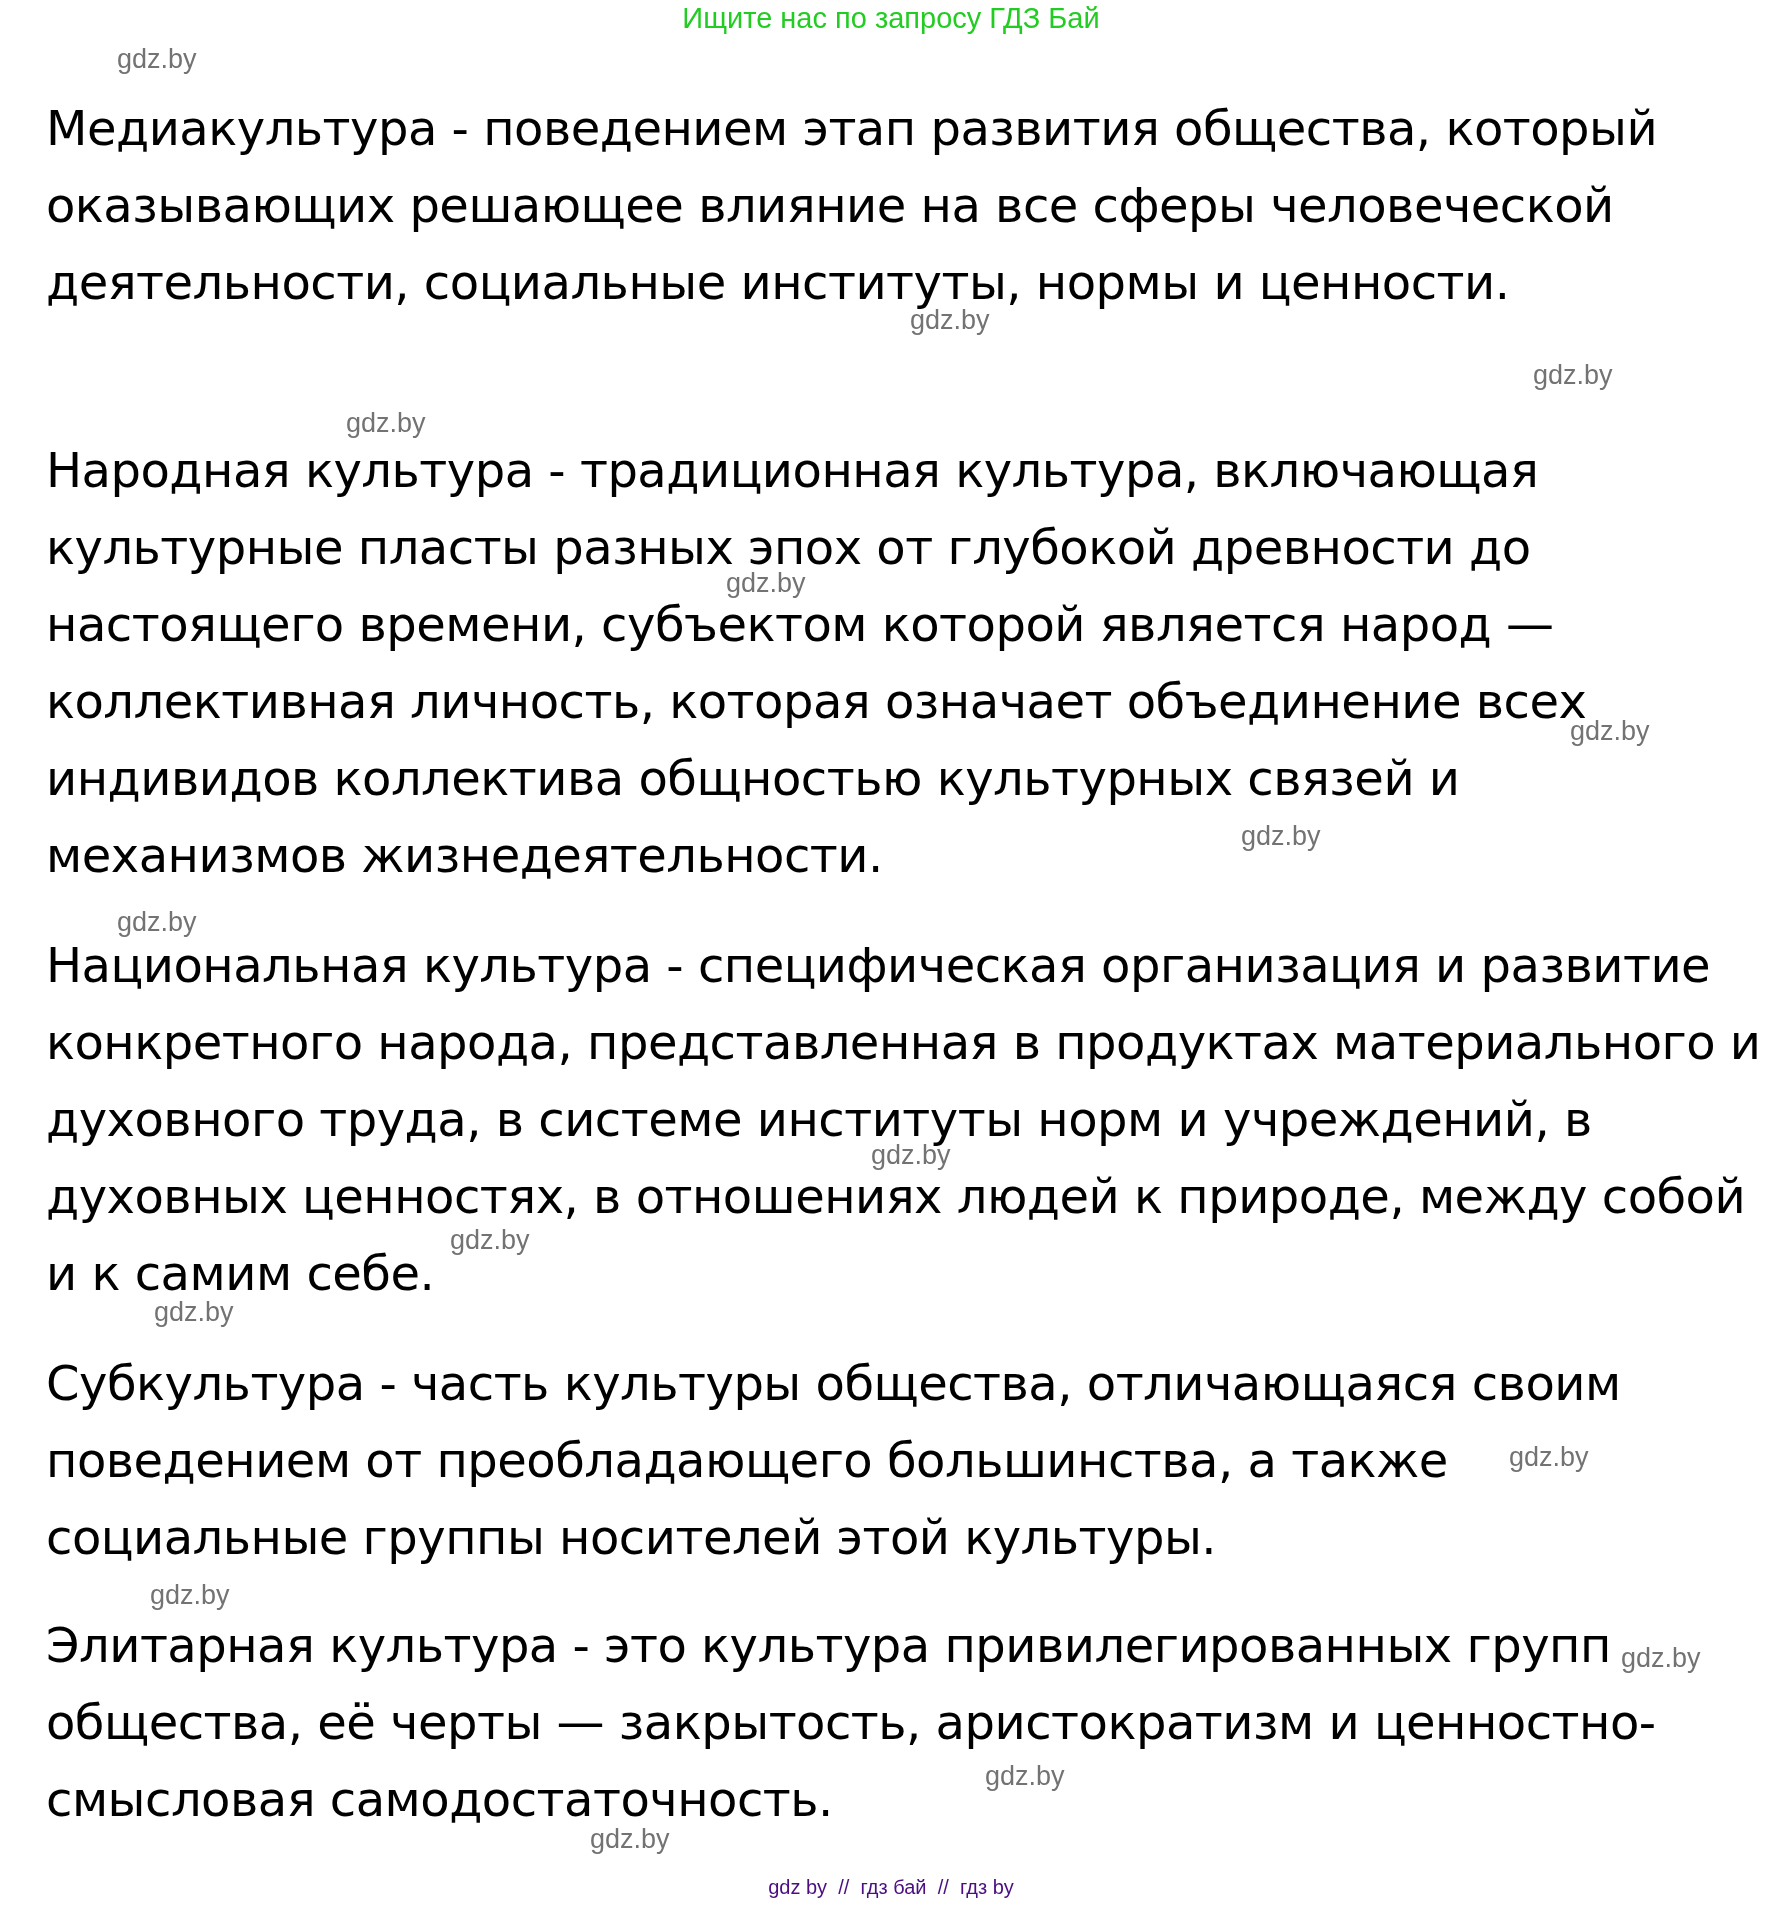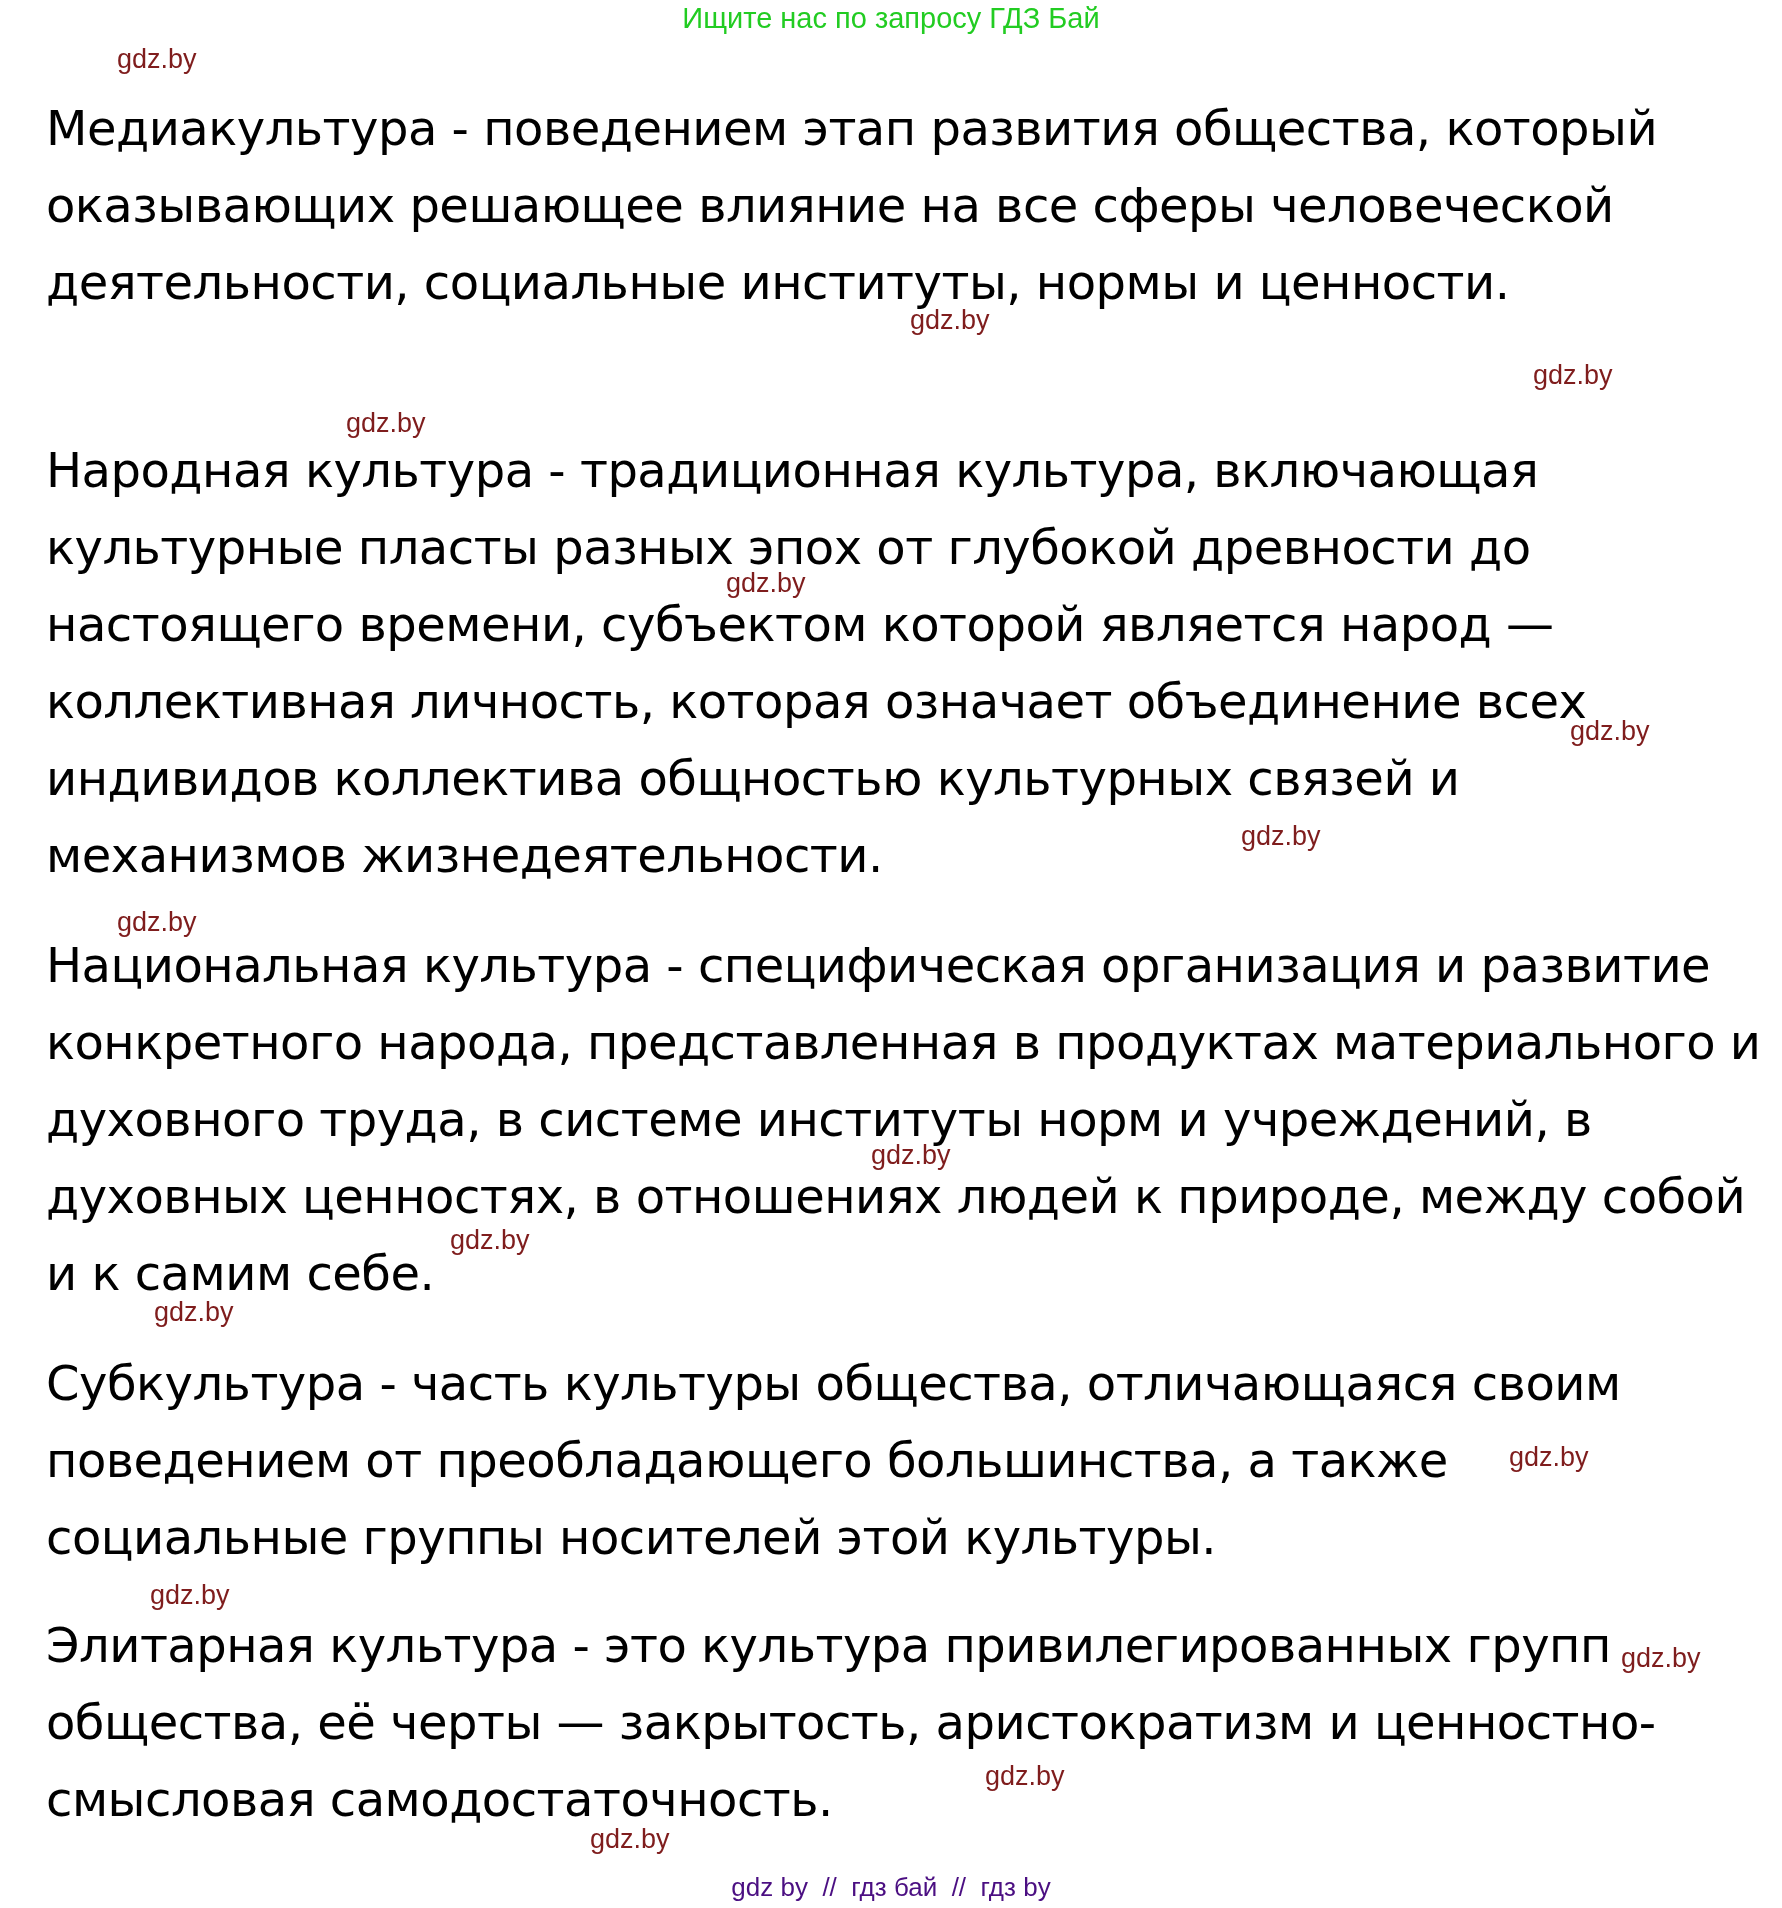--- a/index.html
+++ b/index.html
@@ -1,21 +1,21 @@
 <!DOCTYPE html>
 <html><head>
 <meta charset="utf-8">
 <style>
   html, body { margin: 0; padding: 0; background: #ffffff; }
   body { width: 1782px; height: 1908px; position: relative; overflow: hidden; font-family: "DejaVu Sans", sans-serif; color: #000; }
   .banner { position: absolute; top: 0; left: 0; width: 1782px; text-align: center; font-family: "Liberation Sans", sans-serif; font-size: 29px; line-height: 36px; }
-  .footer { position: absolute; top: 1868px; left: 0; width: 1782px; text-align: center; font-family: "Liberation Sans", sans-serif; font-size: 26px; line-height: 38px; }
+  .footer { position: absolute; top: 1868px; left: 0; width: 1782px; text-align: center; font-family: "Liberation Sans", sans-serif; font-size: 20px; line-height: 38px; }
   .para { position: absolute; left: 46px; font-size: 48px; line-height: 77px; letter-spacing: -0.5px; white-space: nowrap; }
   .para .line { display: block; height: 77px; }
-  .wm { position: absolute; font-family: "Liberation Sans", sans-serif; font-size: 27px; color: #7f1d1d; line-height: 30px; }
+  .wm { position: absolute; font-family: "Liberation Sans", sans-serif; font-size: 27px; color: #737373; line-height: 30px; }
 </style>
 </head>
 <body>
 
 <div class="banner">
   <span style="color:#22cc22">Ищите нас по запросу ГДЗ Бай</span>
 </div>
 
 <div class="wm" style="left:117px;top:44px">gdz.by</div>
 <div class="wm" style="left:910px;top:305px">gdz.by</div>

